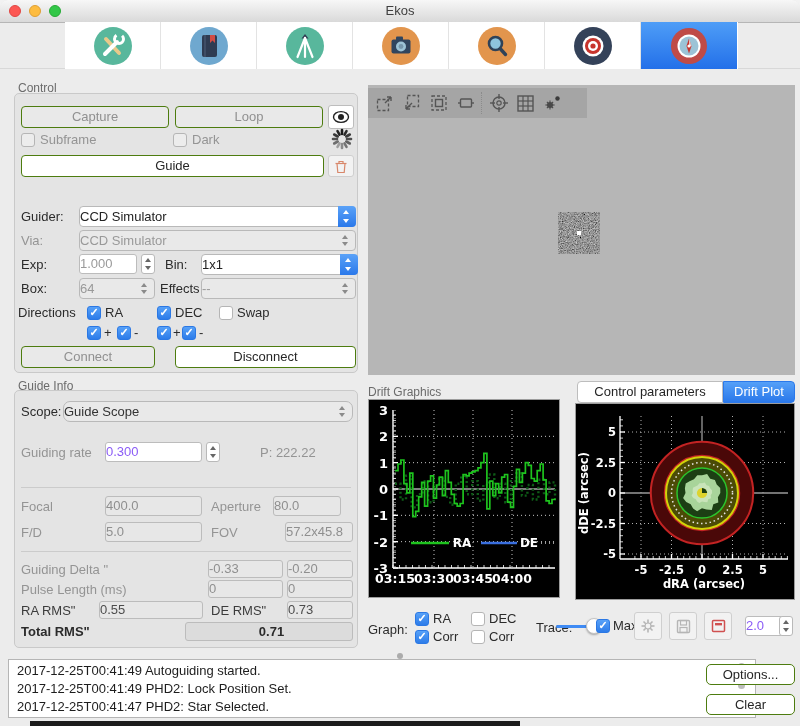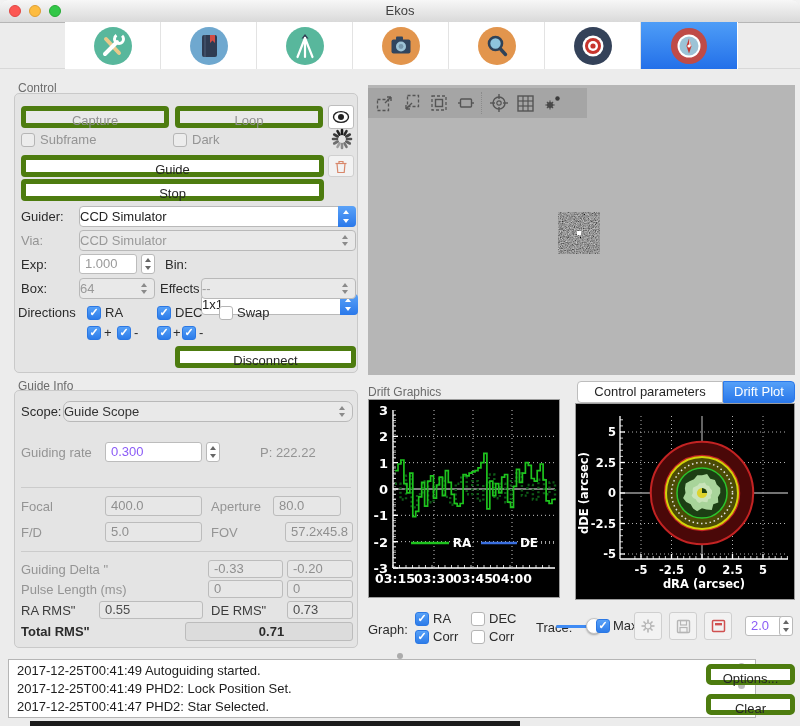--- a/index.html
+++ b/index.html
@@ -17,31 +17,31 @@
   
   .striplne{position:absolute;left:0;top:68px;right:0;height:1px;background:#d8d8d8;}
   .tabstrip{position:absolute;left:65px;top:22px;width:673px;height:47px;background:#fff;display:flex;}
   .mtab{width:96px;height:47px;display:flex;align-items:center;justify-content:center;
         border-right:1px solid #e3e3e3;box-sizing:border-box;}
   .mtab.sel{background:linear-gradient(#4e9df7,#2370e9);border-right:none;}
   
   .glabel{position:absolute;font-size:12px;color:#6b6b6b;}
   .group{position:absolute;background:#e4e4e4;border:1px solid #c9c9c9;border-radius:5px;box-sizing:border-box;}
   
-  .btn{position:absolute;height:22px;border:5px solid #4d7c0f;border-radius:4px;background:#e9e9e9;
+  .btn{position:absolute;height:22px;border:1px solid #4d7c0f;border-radius:4px;background:#e9e9e9;
        color:#909090;text-align:center;line-height:20px;font-size:13px;box-sizing:border-box;}
   .btn.en{background:#fff;color:#262626;}
   .sqbtn{position:absolute;border:1px solid #bdbdbd;border-radius:3px;background:#fff;box-sizing:border-box;
          display:flex;align-items:center;justify-content:center;}
   .sqbtn.lt{background:#f2f2f2;border-color:#cfcfcf;}
   .lbl{position:absolute;font-size:13px;color:#2b2b2b;white-space:nowrap;}
   .lbl.dis{color:#949494;}
   .lbl.b{font-weight:bold;}
   .field{position:absolute;height:20px;border:1px solid #bcbcbc;border-radius:3px;background:#e7e7e7;
-         color:#8f8f8f;font-size:13px;line-height:18px;padding-left:5px;box-sizing:border-box;}
+         color:#8f8f8f;font-size:13px;line-height:18px;box-sizing:border-box;}
   .field.wh{background:#fff;color:#8b5cf6;}
   .field.dk{color:#4c4c4c;}
   .field.tot{background:#dcdcdc;color:#2b2b2b;font-weight:bold;text-align:center;padding-left:5px;}
   .cb{position:absolute;width:14px;height:14px;border:1px solid #b5b5b5;border-radius:3px;background:#fff;box-sizing:border-box;}
   .cb.on{background:linear-gradient(#57a1f8,#2d7ce9);border-color:#2b78e4;}
   .cb.on::after{content:"✓";position:absolute;left:1.5px;top:-1.5px;color:#fff;font-size:11px;font-weight:bold;}
   .cb.dis{background:#ececec;}
   .combo{position:absolute;height:21px;border:1px solid #b9b9b9;border-radius:4px;background:#fff;
          font-size:13px;line-height:19px;color:#222;box-sizing:border-box;}
   .combo.dis{background:#e9e9e9;color:#999;}
@@ -185,21 +185,20 @@
       </g>
     </svg>
     <div class="btn en" style="left:6px;top:61px;width:303px;">Guide</div>
     <div class="sqbtn lt" style="left:313px;top:61px;width:26px;height:22px;">
       <svg width="14" height="15">
         <path d="M3 4.5 h8 l-0.8 9 h-6.4 Z" fill="none" stroke="#d8876a" stroke-width="1.2"></path>
         <line x1="1.5" y1="4.5" x2="12.5" y2="4.5" stroke="#d8876a" stroke-width="1.2"></line>
         <path d="M5 4 v-1.5 h4 V4" fill="none" stroke="#d8876a" stroke-width="1.2"></path>
       </svg>
     </div>
-    <div class="btn en" style="left:6px;top:85px;width:303px;">Stop</div>
 
     <span class="lbl" style="left:6px;top:115px;">Guider:</span>
     <div class="combo" style="left:64px;top:112px;width:277px;">
       <span>CCD Simulator</span>
       <span class="cap">
           <span class="chu"></span>
           <span class="chd"></span>
         </span>
     </div>
     <span class="lbl dis" style="left:6px;top:139px;">Via:</span>
@@ -211,21 +210,21 @@
         </span>
     </div>
 
     <span class="lbl" style="left:6px;top:163px;">Exp:</span>
     <div class="field wh" style="left:64px;top:160px;width:58px;color:#9a9a9a;">1.000</div>
     <div class="stepper" style="left:126px;top:160px;">
         <span class="chu"></span>
         <span class="chd"></span>
       </div>
     <span class="lbl" style="left:150px;top:163px;">Bin:</span>
-    <div class="combo" style="left:186px;top:160px;width:157px;margin-top:40px;">
+    <div class="combo" style="left:186px;top:160px;width:157px;">
       <span>1x1</span>
       <span class="cap">
           <span class="chu"></span>
           <span class="chd"></span>
         </span>
     </div>
 
     <span class="lbl" style="left:6px;top:187px;">Box:</span>
     <div class="combo dis" style="left:64px;top:184px;width:76px;">
       <span>64</span>
@@ -253,20 +252,21 @@
 
     <span class="cb on" style="left:72px;top:232px;"></span>
     <span class="lbl" style="left:89px;top:231px;">+</span>
     <span class="cb on" style="left:102px;top:232px;"></span>
     <span class="lbl" style="left:119px;top:231px;">-</span>
     <span class="cb on" style="left:142px;top:232px;"></span>
     <span class="lbl" style="left:158px;top:231px;">+</span>
     <span class="cb on" style="left:167px;top:232px;"></span>
     <span class="lbl" style="left:184px;top:231px;">-</span>
 
+    <div class="btn" style="left:6px;top:252px;width:134px;">Connect</div>
     <div class="btn en" style="left:160px;top:252px;width:181px;">Disconnect</div>
   </div>
 
   <div class="glabel" style="left:18px;top:379px;">Guide Info</div>
   <div class="group" style="left:14px;top:390px;width:344px;height:258px;">
     <span class="lbl" style="left:6px;top:13px;">Scope:</span>
     <div class="combo dis" style="left:48px;top:10px;width:290px;color:#333;border-radius:7px;">
       <span>Guide Scope</span>
       <span class="gcap">
           <span class="chu"></span>

